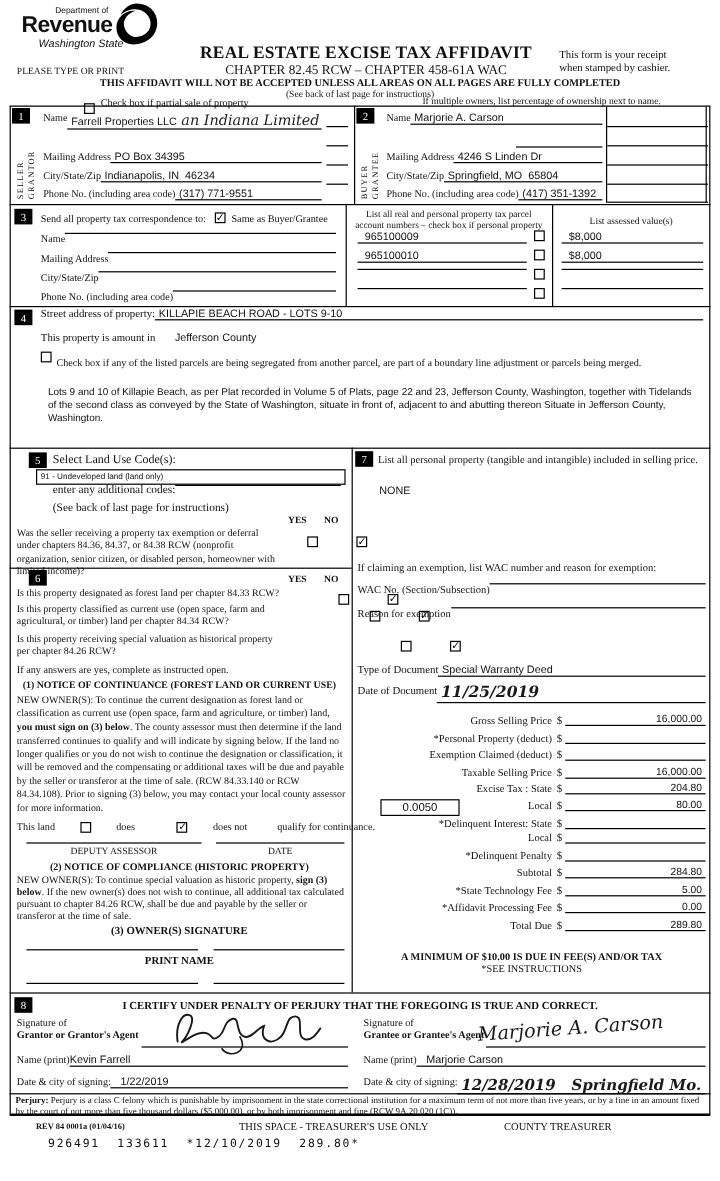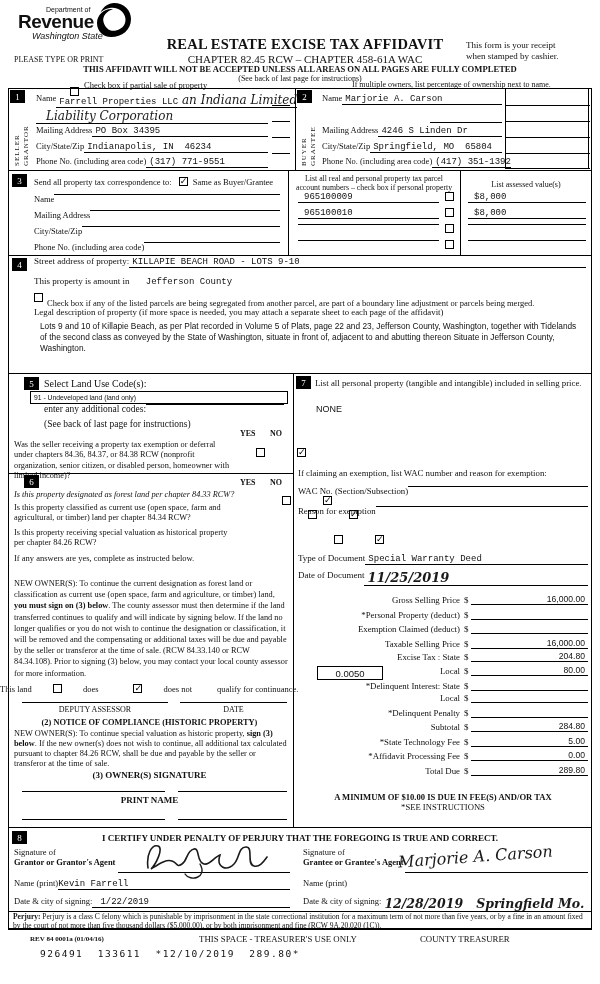--- a/index.html
+++ b/index.html
@@ -16,21 +16,21 @@
   .hline { position:absolute; background:#000; height:1px; }
   .vline { position:absolute; background:#000; width:1px; }
   .secnum { position:absolute; width:15px; height:13px; background:#000; color:#fff;
             font-size:9px; display:flex; align-items:center; justify-content:center;
             font-family:"Liberation Serif", serif; }
   .cb { display:inline-block; width:9px; height:9px; border:1px solid #000; position:relative;
         vertical-align:-1px; background:#fff; flex:none; }
   .cb.checked::after { content:"\2713"; position:absolute; left:0px; top:-2px; font-size:9px; color:#000; }
   .frow { position:absolute; display:flex; align-items:flex-start; font-size:8.5px; height:13px; white-space:nowrap; }
   .fill { flex:1; border-bottom:1px solid #000; padding-left:3px; white-space:pre; overflow:visible; }
-  .val { font-family:Liberation Mono, monospace; font-size:9px; white-space:pre; }
+  .val { font-family:Liberation Sans, sans-serif; font-size:9px; white-space:pre; }
   .ulb { position:absolute; border-bottom:1px solid #000; }
   .vlab { display:flex; gap:1px; }
   .vlab span { writing-mode:vertical-rl; transform:rotate(180deg); font-size:7px; letter-spacing:1px; }
   .q { font-size:8.3px; line-height:10.3px; }
   .para { font-size:8.3px; line-height:11.2px; text-align:left; }
   .mrow { position:absolute; left:298px; width:290px; height:13px; display:flex; align-items:flex-end; }
   .mlabel { width:162px; text-align:right; font-size:8.8px; white-space:nowrap; }
   .mdollar { padding:0 2px 0 4px; font-size:9px; }
   .mfill { flex:1; border-bottom:1px solid #000; text-align:right; font-family:"Liberation Sans", sans-serif;
            font-size:8.6px; padding-right:3px; white-space:pre; }
@@ -86,23 +86,20 @@
   <div class="secnum" style="left:10px;top:90px;">1</div>
   <div class="abs vlab" style="left:13px;top:108px;height:58px;">
     <span>SELLER</span>
     <span>GRANTOR</span>
   </div>
 
   <div class="frow" style="left:36px;top:93px;width:232px;">
     <span>Name</span>
     <span class="fill"><span class="val">Farrell Properties LLC</span><span class="hand" style="font-size:12px;"> an Indiana Limited</span></span>
   </div>
-  <div class="frow" style="left:36px;top:109px;width:232px;">
-    <span class="fill" style="padding-left:10px;"><span class="hand" style="font-size:12px;">Liability Corporation</span></span>
-  </div>
   <div class="frow" style="left:36px;top:125px;width:232px;">
     <span>Mailing Address</span>
     <span class="fill"><span class="val">PO Box 34395</span></span>
   </div>
   <div class="frow" style="left:36px;top:141px;width:232px;">
     <span>City/State/Zip</span>
     <span class="fill"><span class="val">Indianapolis, IN  46234</span></span>
   </div>
   <div class="frow" style="left:36px;top:156px;width:232px;">
     <span>Phone No. (including area code)</span>
@@ -209,21 +206,20 @@
     <span class="fill"><span class="val">KILLAPIE BEACH ROAD - LOTS 9-10</span></span>
   </div>
   <div class="abs serif" style="left:34px;top:276px;font-size:9px;white-space:nowrap;">
     <span>This property is amount in</span>
     <span class="val" style="margin-left:14px;">Jefferson County</span>
   </div>
   <div class="abs" style="left:34px;top:292px;width:552px;">
     <span class="cb" style="float:left;margin:1px 4px 0 0;"></span>
     <span class="serif" style="font-size:8.5px;">Check box if any of the listed parcels are being segregated from another parcel, are part of a boundary line adjustment or parcels being merged.</span>
   </div>
-  <div class="abs serif" style="left:34px;top:307px;width:552px;font-size:8.8px;">Legal description of property (if more space is needed, you may attach a separate sheet to each page of the affidavit)</div>
   <div class="abs sans" style="left:40px;top:321px;width:544px;font-size:8.3px;line-height:10.8px;">Lots 9 and 10 of Killapie Beach, as per Plat recorded in Volume 5 of Plats, page 22 and 23, Jefferson County, Washington, together with Tidelands of the second class as conveyed by the State of Washington, situate in front of, adjacent to and abutting thereon Situate in Jefferson County, Washington.</div>
 
   
   <div class="secnum" style="left:24px;top:377px;">5</div>
   <div class="abs serif" style="left:44px;top:378px;font-size:10px;">Select Land Use Code(s):</div>
   <div class="abs" style="left:30px;top:391px;width:258px;height:13px;border:1px solid #000;display:flex;align-items:center;">
     <span class="sans" style="font-size:6.8px;padding-left:3px;">91 - Undeveloped land (land only)</span>
   </div>
   <div class="frow" style="left:44px;top:404px;width:240px;font-size:9.5px;">
     <span>enter any additional codes:</span>
@@ -234,38 +230,39 @@
   <div class="abs serif b" style="left:270px;top:429px;font-size:8px;">NO</div>
   <div class="abs q" style="left:14px;top:440px;width:222px;">Was the seller receiving a property tax exemption or deferral under chapters 84.36, 84.37, or 84.38 RCW (nonprofit organization, senior citizen, or disabled person, homeowner with limited income)?</div>
   <span class="cb abs" style="left:243px;top:442px;"></span>
   <span class="cb abs checked" style="left:271px;top:442px;"></span>
 
   
   <div class="secnum" style="left:24px;top:475px;">6</div>
   <div class="abs serif b" style="left:240px;top:478px;font-size:8px;">YES</div>
   <div class="abs serif b" style="left:270px;top:478px;font-size:8px;">NO</div>
 
-  <div class="abs q" style="left:14px;top:490px;width:225px;font-style:italic;">Is this property designated as forest land per chapter 84.33 RCW?</div>
+  <div class="abs q" style="left:14px;top:490px;width:225px;">Is this property designated as forest land per chapter 84.33 RCW?</div>
   <span class="cb abs" style="left:243px;top:490px;"></span>
   <span class="cb abs checked" style="left:271px;top:490px;"></span>
 
   <div class="abs q" style="left:14px;top:503px;width:222px;">Is this property classified as current use (open space, farm and agricultural, or timber) land per chapter 84.34 RCW?</div>
   <span class="cb abs" style="left:243px;top:504px;"></span>
   <span class="cb abs checked" style="left:271px;top:504px;"></span>
 
   <div class="abs q" style="left:14px;top:528px;width:222px;">Is this property receiving special valuation as historical property per chapter 84.26 RCW?</div>
   <span class="cb abs" style="left:243px;top:529px;"></span>
   <span class="cb abs checked" style="left:271px;top:529px;"></span>
 
-  <div class="abs serif" style="left:14px;top:553px;font-size:8.5px;">If any answers are yes, complete as instructed below.</div>
+  <div class="abs serif" style="left:14px;top:553px;font-size:8.5px;">If any answers are yes, complete as instructed open.</div>
+  <div class="abs ctr serif b" style="left:10px;top:566px;width:279px;font-size:8.2px;">(1) NOTICE OF CONTINUANCE  (FOREST LAND OR CURRENT USE)</div>
   <div class="abs para" style="left:14px;top:578px;width:274px;">
     <span>NEW OWNER(S): To continue the current designation as forest land or classification as current use (open space, farm and agriculture, or timber) land, </span><span class="b">you must sign on (3) below</span><span>. The county assessor must then determine if the land transferred continues to qualify and will indicate by signing below. If the land no longer qualifies or you do not wish to continue the designation or classification, it will be removed and the compensating or additional taxes will be due and payable by the seller or transferor at the time of sale. (RCW 84.33.140 or RCW 84.34.108). Prior to signing (3) below, you may contact your local county assessor for more information.</span>
   </div>
 
-  <div class="abs serif" style="left:0;top:684px;font-size:8.5px;display:flex;align-items:flex-start;gap:21px;white-space:nowrap;">
+  <div class="abs serif" style="left:14px;top:684px;font-size:8.5px;display:flex;align-items:flex-end;gap:21px;white-space:nowrap;">
     <span>This land</span>
     <span class="cb"></span>
     <span>does</span>
     <span class="cb checked" style="margin-left:14px;"></span>
     <span>does not</span>
     <span style="margin-left:4px;">qualify for continuance.</span>
   </div>
 
   <div class="ulb" style="left:22px;top:702px;width:146px;"></div>
   <div class="ulb" style="left:180px;top:702px;width:107px;"></div>
@@ -402,20 +399,21 @@
     <span class="fill" style="padding-left:8px;"><span class="val">1/22/2019</span></span>
   </div>
 
   
   <div class="abs serif" style="left:303px;top:847px;font-size:8.5px;">Signature of</div>
   <div class="abs serif b" style="left:303px;top:857px;font-size:8.5px;">Grantee or Grantee's Agent</div>
   <div class="ulb" style="left:405px;top:872px;width:183px;"></div>
   <div class="abs hand" style="left:398px;top:847px;font-size:16px;transform:rotate(-4deg);white-space:nowrap;">Marjorie A. Carson</div>
   <div class="frow" style="left:303px;top:878px;width:285px;font-size:8.5px;">
     <span>Name (print)</span>
+    <span class="fill" style="padding-left:8px;"><span class="val">Marjorie Carson</span></span>
   </div>
   <div class="frow" style="left:303px;top:896px;width:285px;font-size:8.5px;">
     <span>Date &amp; city of signing:</span>
     <span class="fill"><span class="hand" style="font-size:12.5px;font-weight:bold;">12/28/2019   Springfield Mo.</span></span>
   </div>
 
   
   <div class="abs serif" style="left:13px;top:913px;width:576px;font-size:7.5px;line-height:8.5px;">
     <span class="b">Perjury:</span><span> Perjury is a class C felony which is punishable by imprisonment in the state correctional institution for a maximum term of not more than five years, or by a fine in an amount fixed by the court of not more than five thousand dollars ($5,000.00), or by both imprisonment and fine (RCW 9A.20.020 (1C)).</span>
   </div>

